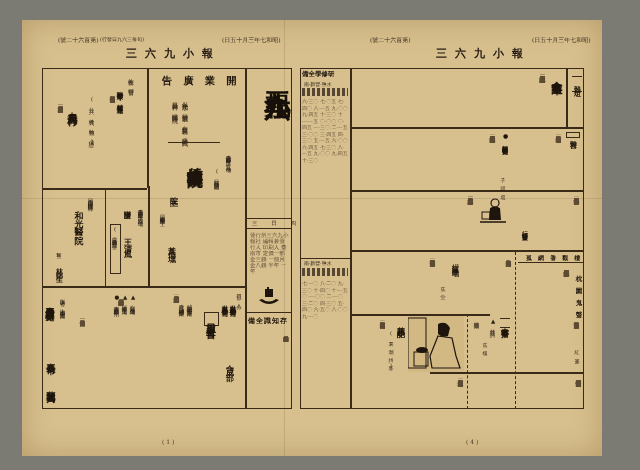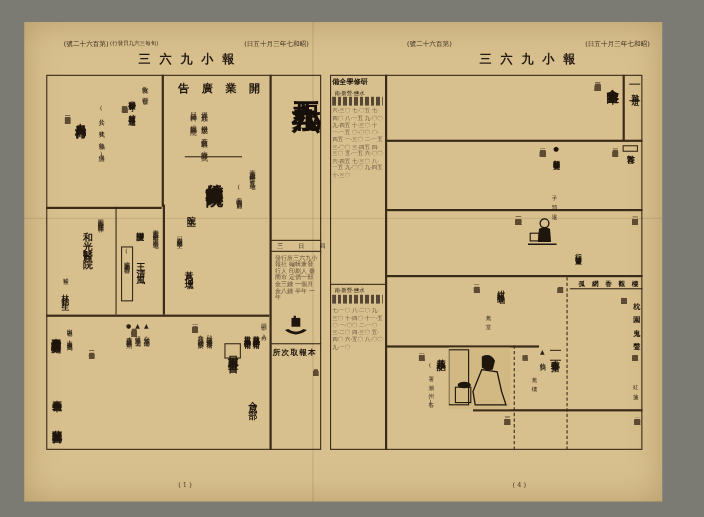--- a/index.html
+++ b/index.html
@@ -123,21 +123,21 @@
 <div class="txt" style="left:250px; top:232px; width:40px; height:50px;">發行所三六九小報社 編輯兼發行人 印刷人 臺南市 定價一部金三錢 一個月金八錢 半年 一年</div>
 
 <div class="abs" style="left:256px; top:286px; width:26px; height:22px;">
   <svg width="26" height="22" viewBox="0 0 26 22">
       <path d="M3 14 Q13 22 23 14 L20 13 Q13 18 6 13 Z" fill="#1e150c"></path>
       <rect x="9" y="3" width="8" height="8" fill="#1e150c"></rect>
       <rect x="11" y="1" width="2" height="3" fill="#1e150c"></rect>
     </svg>
 </div>
 <div class="line" style="left:246px; top:312px; width:46px; height:1px;"></div>
-<div class="abs big" style="left:248px; top:316px; font-size:7px; letter-spacing:1px; white-space:nowrap; direction:rtl; unicode-bidi:bidi-override;">本報取次所</div>
+<div class="abs big" style="left:248px; top:316px; font-size:7px; letter-spacing:1px; white-space:nowrap; direction:rtl; unicode-bidi:bidi-override;">存知識全備</div>
 <div class="txt v" style="left:248px; top:332px; width:42px; height:72px; font-size:5px; line-height:8px;">臺南興文齋書局嘉義蘭記書局臺北新高堂高雄振文書局屏東金義興臺中瑞成書局新竹</div>
 
 <div class="box" style="left:300px; top:68px; width:284px; height:341px;"></div>
 <div class="line" style="left:350px; top:68px; width:1.5px; height:341px;"></div>
 <div class="line" style="left:350px; top:127px; width:234px; height:1.5px;"></div>
 <div class="line" style="left:350px; top:190px; width:234px; height:1.5px;"></div>
 <div class="line" style="left:350px; top:250px; width:234px; height:1.5px;"></div>
 <div class="line" style="left:350px; top:314px; width:140px; height:1.5px;"></div>
 <div class="line" style="left:430px; top:372px; width:154px; height:1.5px;"></div>
 <div class="line" style="left:566px; top:68px; width:1.5px; height:60px;"></div>

